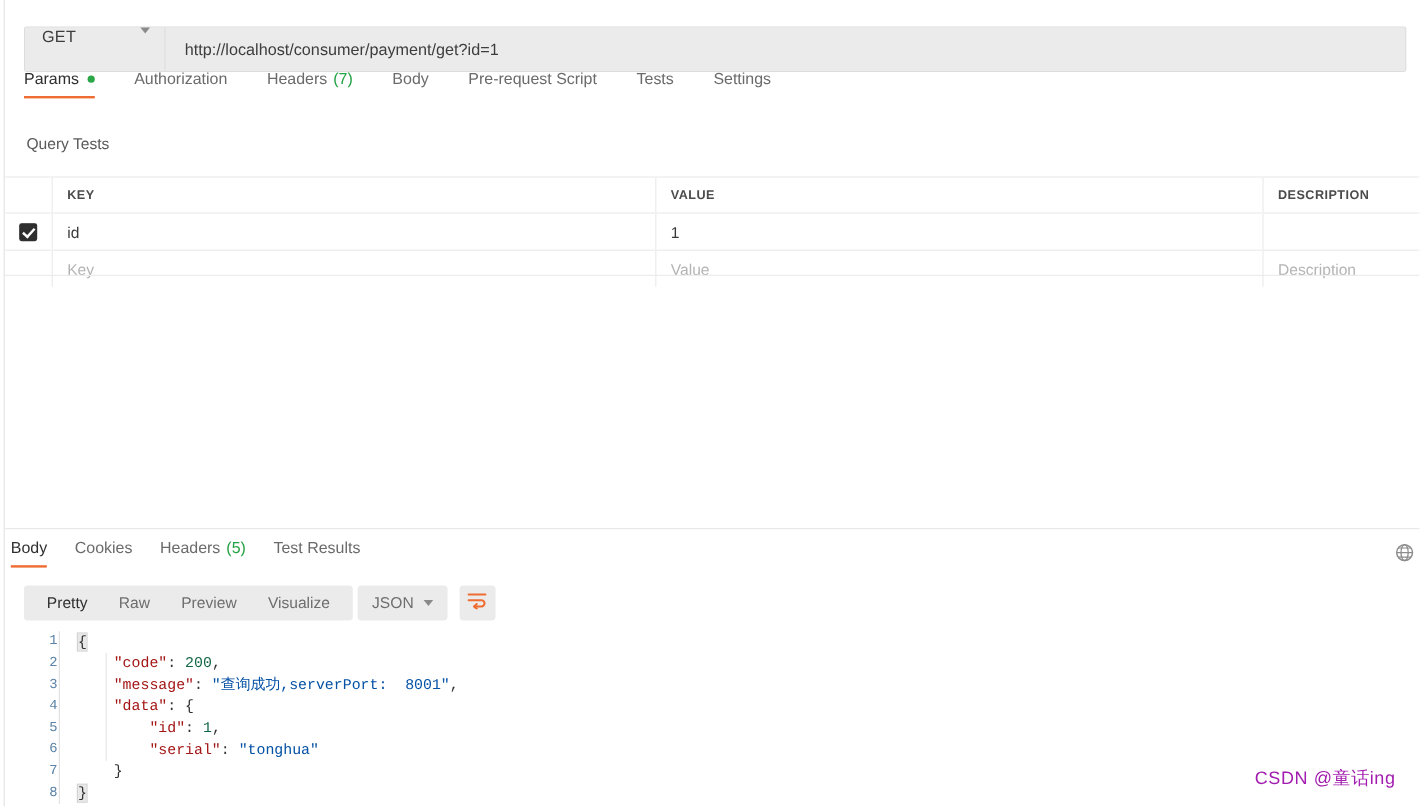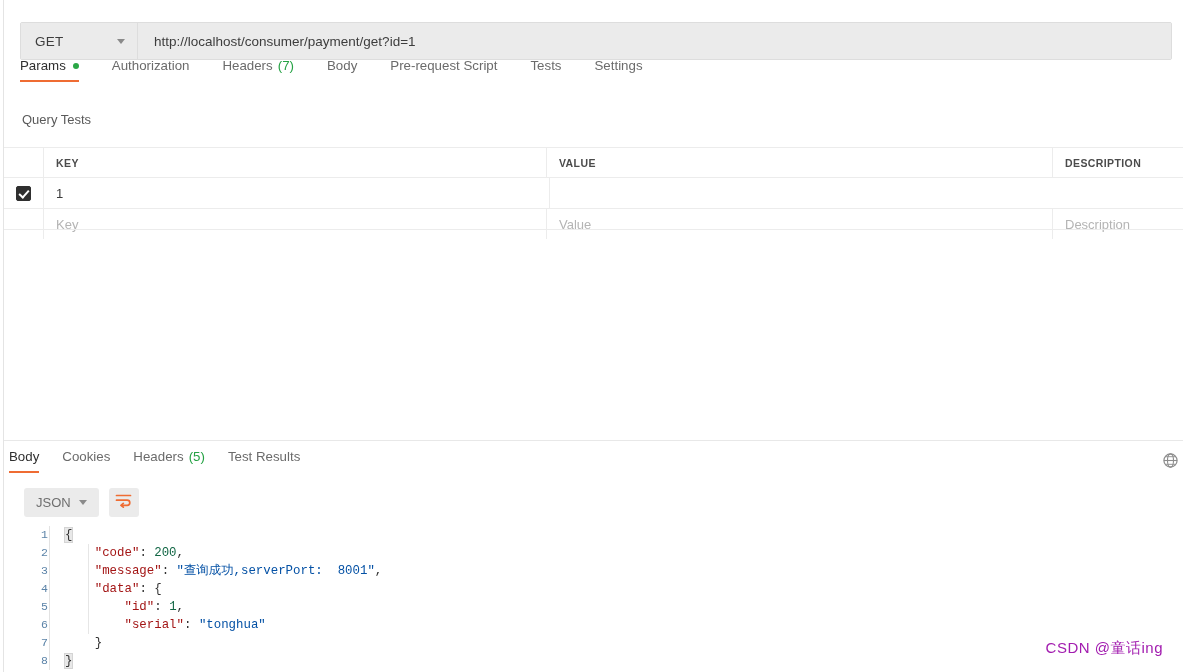--- a/index.html
+++ b/index.html
@@ -32,21 +32,20 @@
     width: 1152px; height: 38px;
     display: flex;
     align-items: stretch;
     border: 1px solid #dddddd;
     background: #ebebeb;
     border-radius: 2px;
   }
   .method-select {
     width: 117px;
     display: flex;
-    align-items: center;
     justify-content: space-between;
     padding: 0 12px 0 14px;
     border-right: 1px solid #dddddd;
     background: #ebebeb;
     cursor: pointer;
   }
   .method-label {
     font-size: 13.5px;
     color: #3d3d3d;
     letter-spacing: .2px;
@@ -374,20 +373,23 @@
       </div>
       <div class="cell-desc">
         <span class="col-head">DESCRIPTION</span>
       </div>
     </div>
 
     <div class="ptable-row data">
       <div class="cell-check">
         <div class="checkbox"></div>
       </div>
+      <div class="cell-key">
+        <span class="cell-text">id</span>
+      </div>
       <div class="cell-value">
         <span class="cell-text">1</span>
       </div>
       <div class="cell-desc">
         <span class="cell-text"></span>
       </div>
     </div>
 
     <div class="ptable-row data">
       <div class="cell-check"></div>
@@ -426,20 +428,26 @@
     <svg width="17" height="17" viewBox="0 0 17 17">
       <circle cx="8.5" cy="8.5" r="6.6" fill="none" stroke="#8c8c8c" stroke-width="1.2"></circle>
       <ellipse cx="8.5" cy="8.5" rx="3" ry="6.6" fill="none" stroke="#8c8c8c" stroke-width="1.1"></ellipse>
       <line x1="1.9" y1="8.5" x2="15.1" y2="8.5" stroke="#8c8c8c" stroke-width="1.1"></line>
       <line x1="3.1" y1="4.7" x2="13.9" y2="4.7" stroke="#8c8c8c" stroke-width="0.9"></line>
       <line x1="3.1" y1="12.3" x2="13.9" y2="12.3" stroke="#8c8c8c" stroke-width="0.9"></line>
     </svg>
   </div>
 
   <div class="view-bar">
+    <div class="seg-group">
+      <span class="seg active">Pretty</span>
+      <span class="seg">Raw</span>
+      <span class="seg">Preview</span>
+      <span class="seg">Visualize</span>
+    </div>
     <div class="json-select">
       <span class="lbl">JSON</span>
       <span class="caret"></span>
     </div>
     <div class="wrap-btn">
       <span>
         <svg width="17" height="15" viewBox="0 0 17 15">
           <line x1="1.5" y1="2.5" x2="15.5" y2="2.5" stroke="#ef6c33" stroke-width="1.7" stroke-linecap="round"></line>
           <path d="M1.5 7.2 H12.2 a2.6 2.6 0 0 1 0 5.2 H6.6" fill="none" stroke="#ef6c33" stroke-width="1.7" stroke-linecap="round" stroke-linejoin="round"></path>
           <path d="M8.3 10.3 L6.0 12.4 L8.3 14.2" fill="none" stroke="#ef6c33" stroke-width="1.7" stroke-linecap="round" stroke-linejoin="round"></path>

